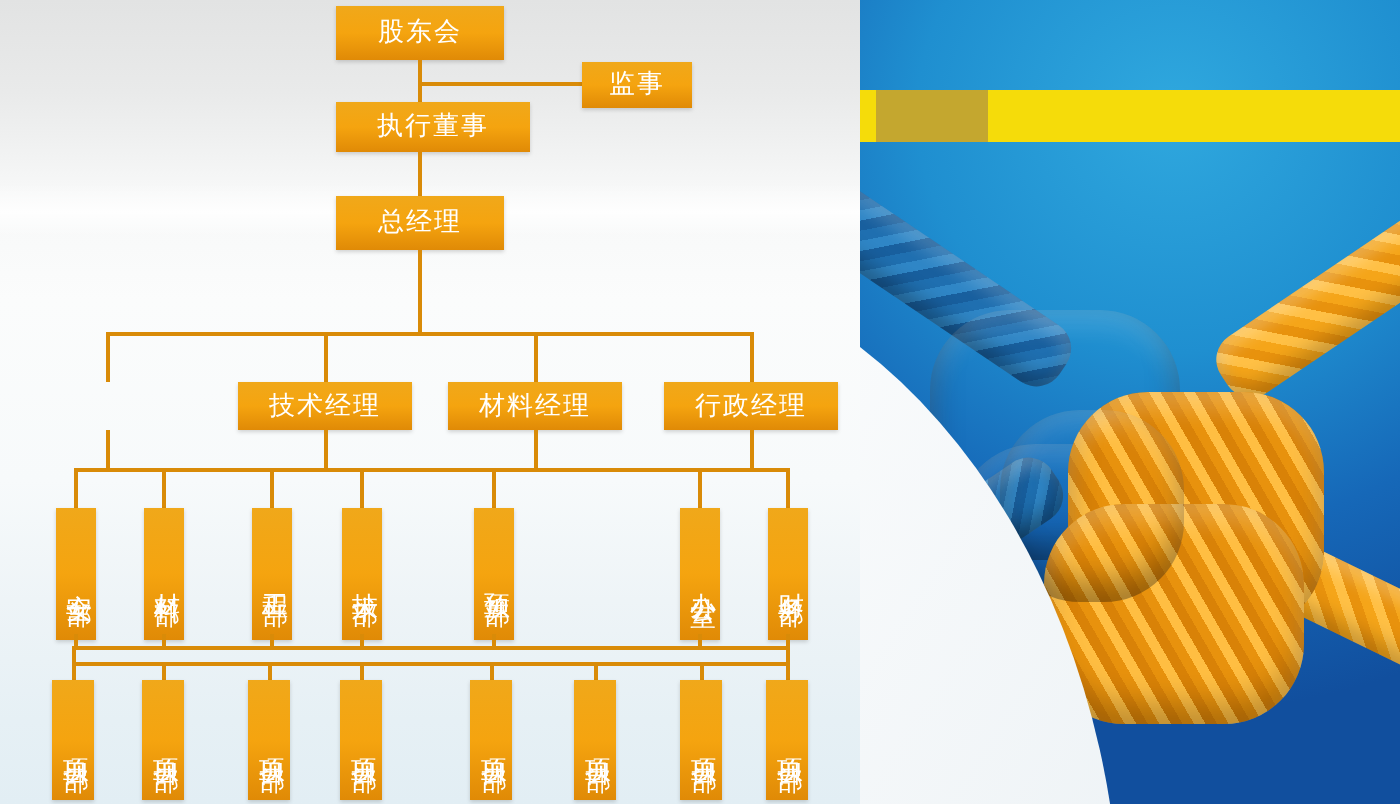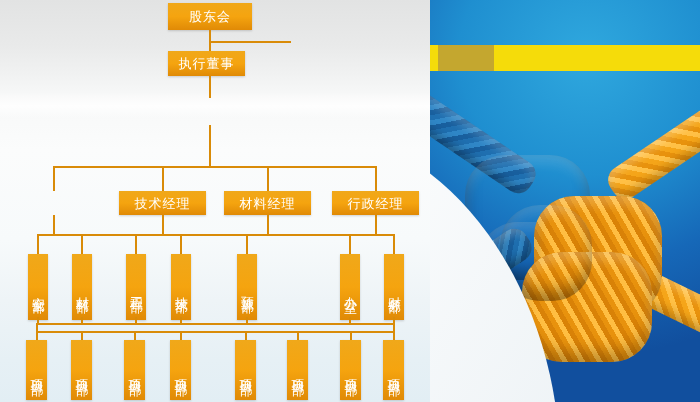--- a/index.html
+++ b/index.html
@@ -143,25 +143,27 @@
     <div class="band-dark"></div>
   </div>
 
   <div class="chart">
 
     <div class="node" style="left:168px;top:3px;width:84px;height:27px;">股东会</div>
 
     <div class="line v" style="left:209px;top:30px;height:21px;"></div>
 
     <div class="line h" style="left:209px;top:41px;width:82px;"></div>
-
-    <div class="node" style="left:168px;top:51px;width:77px;height:25px;">执行董事</div>
+    <div class="node" style="left:291px;top:31px;width:55px;height:23px;">监事</div>
+
+    <div class="node" style="left:168px;top:51px;width:97px;height:25px;">执行董事</div>
 
     <div class="line v" style="left:209px;top:76px;height:22px;"></div>
 
+    <div class="node" style="left:168px;top:98px;width:84px;height:27px;">总经理</div>
 
     <div class="line v" style="left:209px;top:125px;height:41px;"></div>
 
     <div class="line h" style="left:53px;top:166px;width:324px;"></div>
 
     <div class="line v" style="left:53px;top:166px;height:25px;"></div>
     <div class="line v" style="left:162px;top:166px;height:25px;"></div>
     <div class="line v" style="left:267px;top:166px;height:25px;"></div>
     <div class="line v" style="left:375px;top:166px;height:25px;"></div>
 

